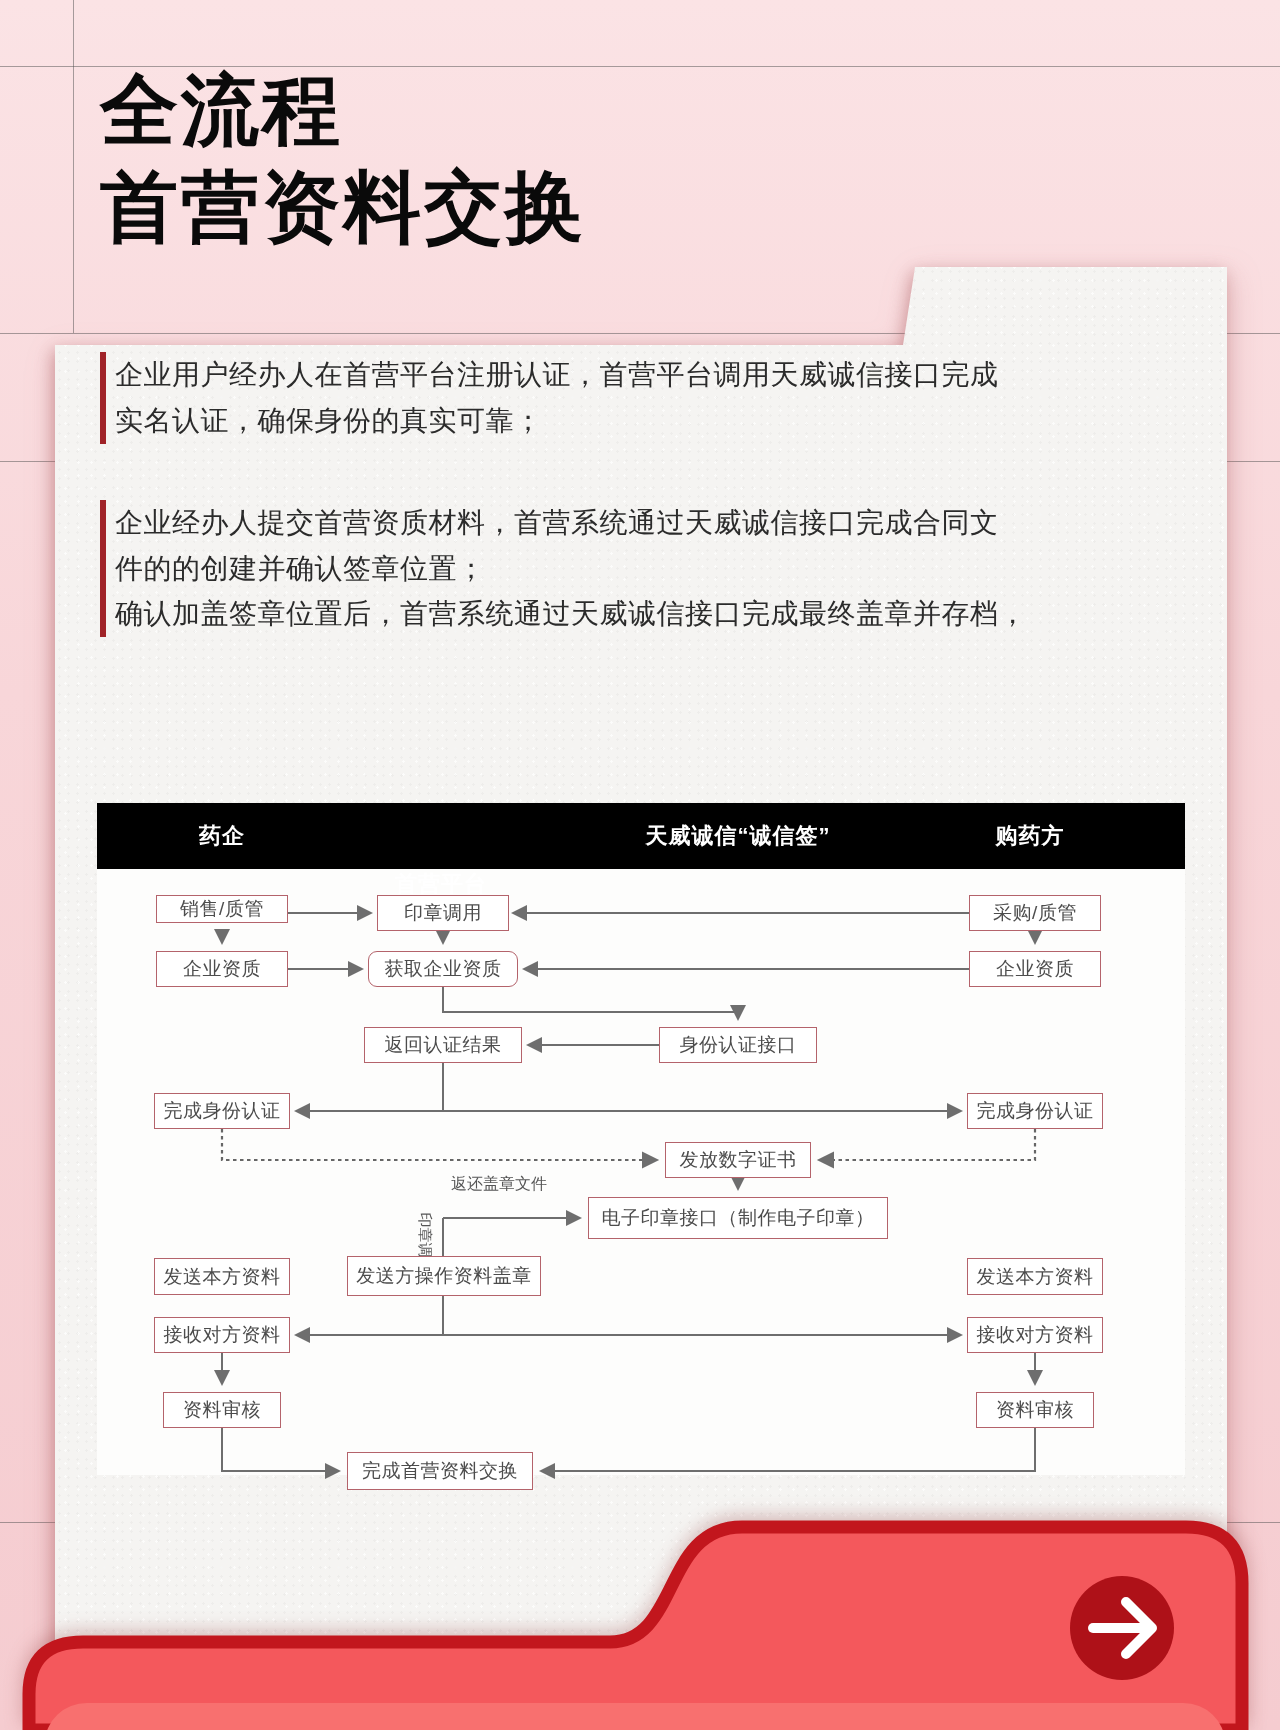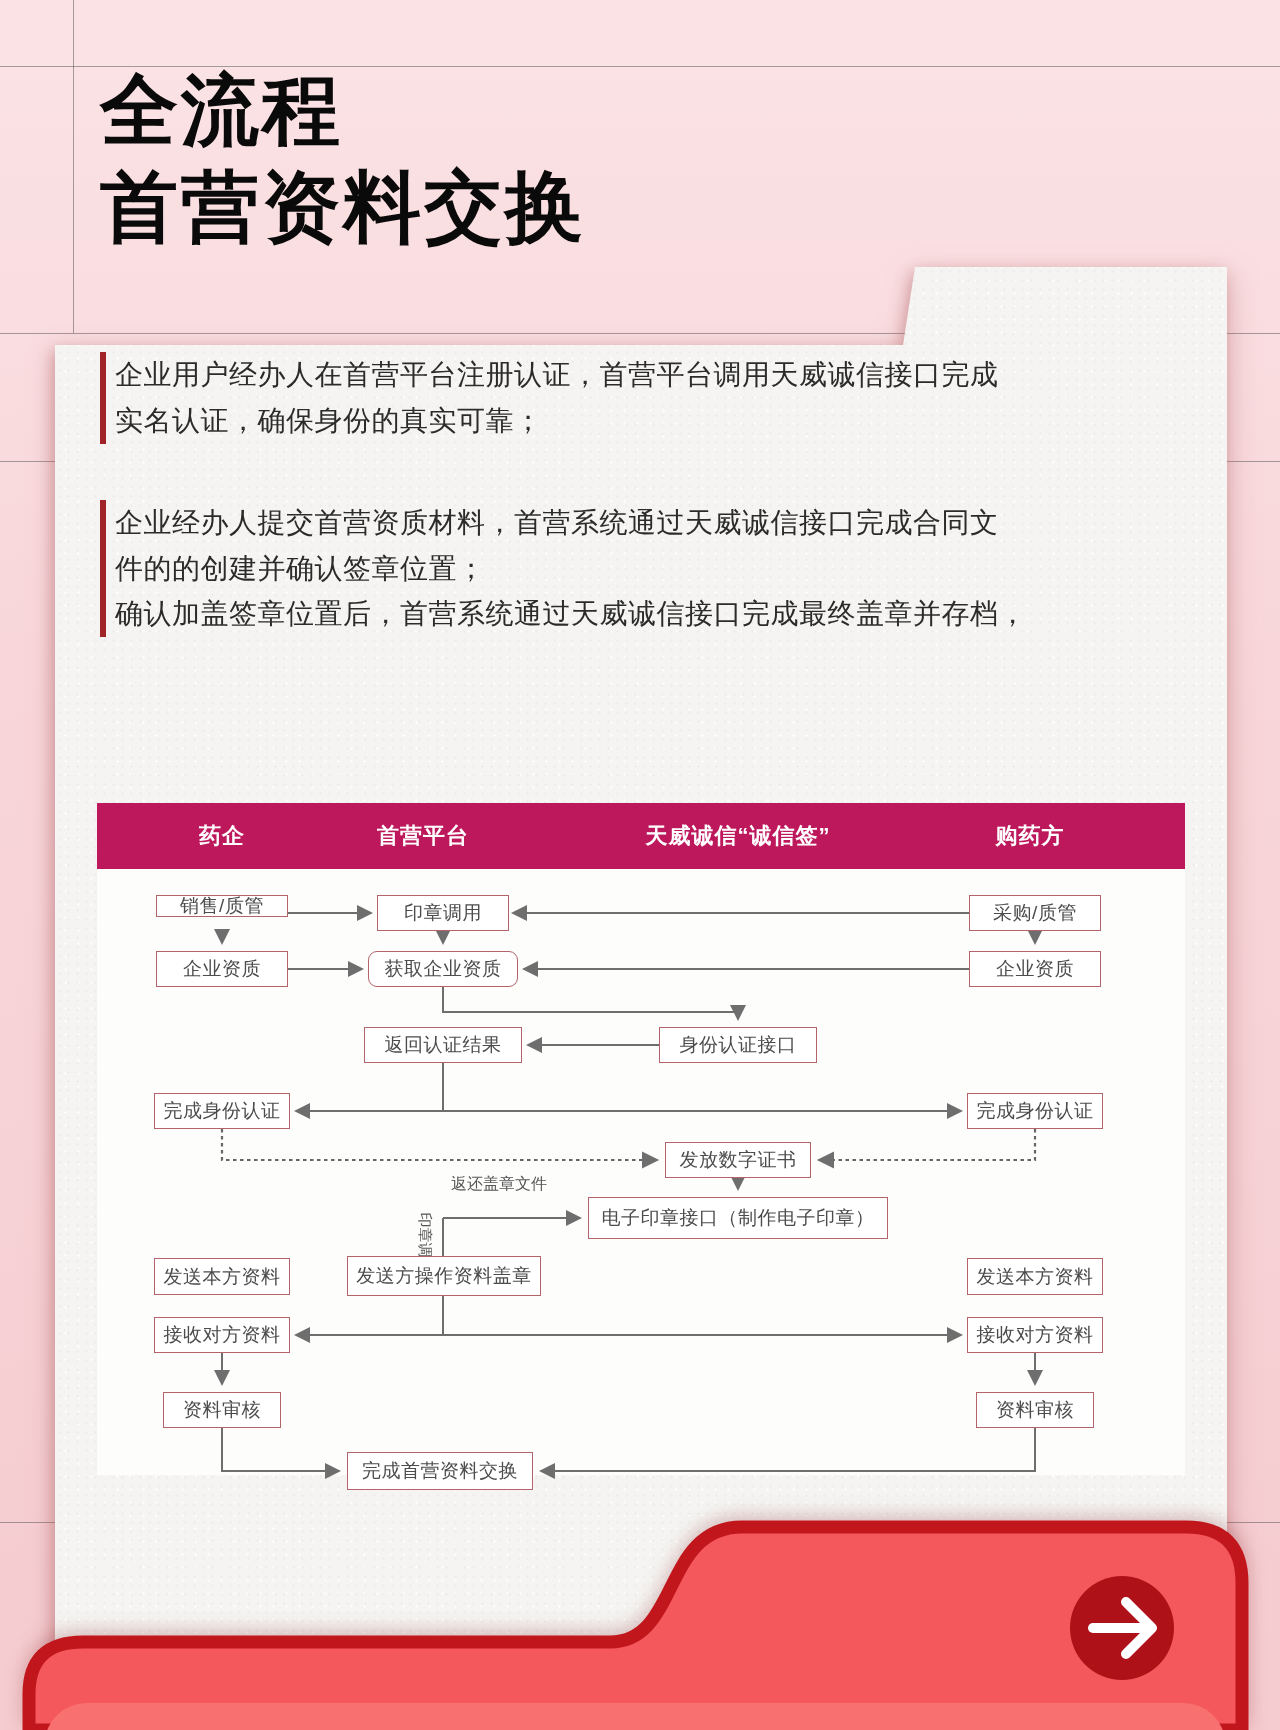--- a/index.html
+++ b/index.html
@@ -21,21 +21,21 @@
   
   .title{position:absolute;left:100px;top:62px;z-index:2;color:#0a0a0a;
     font-weight:900;font-size:78px;line-height:97px;letter-spacing:3px;}
   
   .para{position:absolute;left:100px;width:960px;z-index:2;
     border-left:6px solid #a02328;padding-left:9px;
     font-size:28px;line-height:46px;color:#2b2b2b;letter-spacing:.5px;}
   
   .flow-panel{position:absolute;left:97px;top:803px;width:1088px;height:672px;
     background:#fdfdfc;z-index:2;}
-  .flow-header{position:absolute;left:0;top:0;width:1088px;height:66px;background:#be185d;}
+  .flow-header{position:absolute;left:0;top:0;width:1088px;height:66px;background:#000000;}
   .col-header{position:absolute;top:33px;transform:translate(-50%,-50%);
     color:#ffffff;font-weight:bold;font-size:22px;white-space:nowrap;letter-spacing:1px;}
   
   .fbox{position:absolute;box-sizing:border-box;background:#ffffff;
     border:1.5px solid #b4636b;color:#4c4c4c;font-size:19px;letter-spacing:.5px;
     display:flex;align-items:center;justify-content:center;white-space:nowrap;z-index:3;}
   .connectors{position:absolute;left:0;top:0;z-index:2;}
   .flow-label{position:absolute;z-index:3;color:#555;text-align:center;}
   .lbl-return{left:432px;top:1174px;width:134px;font-size:16px;}
   .lbl-seal{left:382px;top:1233px;width:84px;font-size:15px;transform:rotate(90deg);}
@@ -71,21 +71,21 @@
     <div>企业经办人提交首营资质材料，首营系统通过天威诚信接口完成合同文</div>
     <div>件的的创建并确认签章位置；</div>
   </div>
   <div class="para" style="top:591px;">
     <div>确认加盖签章位置后，首营系统通过天威诚信接口完成最终盖章并存档，</div>
   </div>
 
   <div class="flow-panel">
     <div class="flow-header" id="flow-header">
         <span class="col-header" style="left: 125px;">药企</span>
-        <span class="col-header" style="left: 326px;">首营平台</span>
+        <span class="col-header" style="left: 344px; margin-top: 48px;">首营平台</span>
         <span class="col-header" style="left: 641px;">天威诚信“诚信签”</span>
         <span class="col-header" style="left: 933px;">购药方</span>
       </div>
   </div>
 
   <svg class="connectors" width="1280" height="1730">
     <defs>
       <marker id="arw" markerWidth="9" markerHeight="9" refX="7" refY="4" orient="auto">
         <path d="M0 0 L8 4 L0 8 Z" fill="#6e6e6e"></path>
       </marker>
@@ -117,21 +117,21 @@
     <g stroke="#666666" stroke-width="2.2" fill="none" stroke-dasharray="3.5 3.5">
       <path d="M222 1129 V1160 H657" marker-end="url(#arw)"></path>
       <path d="M1035 1129 V1160 H819" marker-end="url(#arw)"></path>
     </g>
   </svg>
 
   <div class="flow-label lbl-return">返还盖章文件</div>
   <div class="flow-label lbl-seal">印章调用</div>
 
   <div id="box-layer">
-      <div class="fbox" style="left: 156px; top: 895px; width: 132px; height: 22px;">销售/质管</div>
+      <div class="fbox" style="left: 156px; top: 895px; width: 132px; height: 28px;">销售/质管</div>
       <div class="fbox" style="left: 377px; top: 895px; width: 132px; height: 36px;">印章调用</div>
       <div class="fbox" style="left: 969px; top: 895px; width: 132px; height: 36px;">采购/质管</div>
       <div class="fbox" style="left: 156px; top: 951px; width: 132px; height: 36px;">企业资质</div>
       <div class="fbox" style="left: 368px; top: 951px; width: 150px; height: 36px; border-radius: 9px;">获取企业资质</div>
       <div class="fbox" style="left: 969px; top: 951px; width: 132px; height: 36px;">企业资质</div>
       <div class="fbox" style="left: 364px; top: 1027px; width: 158px; height: 36px;">返回认证结果</div>
       <div class="fbox" style="left: 659px; top: 1027px; width: 158px; height: 36px;">身份认证接口</div>
       <div class="fbox" style="left: 154px; top: 1093px; width: 136px; height: 36px;">完成身份认证</div>
       <div class="fbox" style="left: 967px; top: 1093px; width: 136px; height: 36px;">完成身份认证</div>
       <div class="fbox" style="left: 665px; top: 1142px; width: 146px; height: 36px;">发放数字证书</div>

